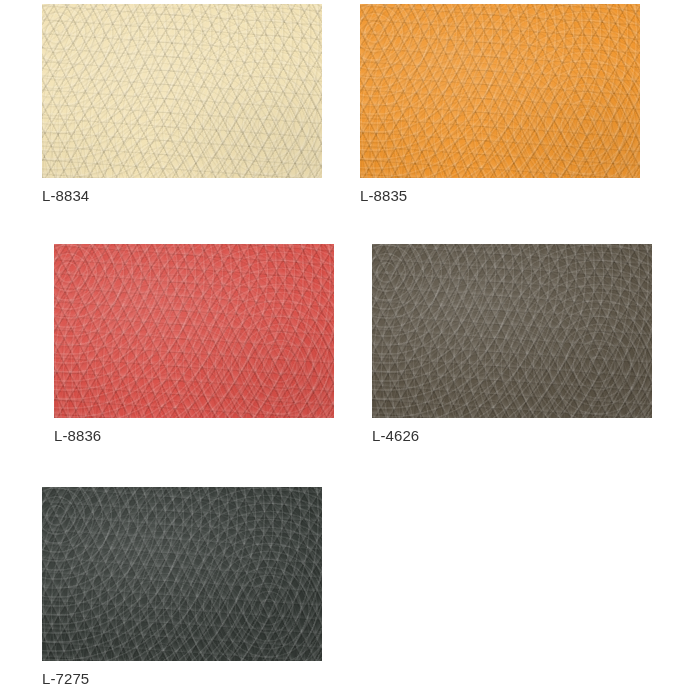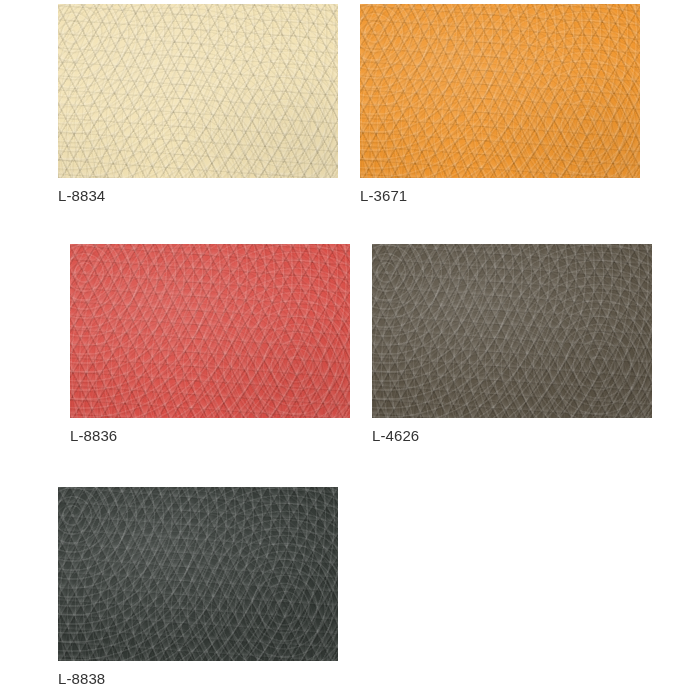--- a/index.html
+++ b/index.html
@@ -20,21 +20,21 @@
     width: 700px;
     height: 700px;
     background: #ffffff;
   }
 
   .swatch-cell {
     position: absolute;
     width: 280px;
   }
 
-  .swatch-cell.col-1 { left: 58px; }
+  .swatch-cell.col-1 { left: 42px; }
   .swatch-cell.col-2 { left: 360px; }
   .swatch-cell.row-1 { top: 4px; }
   .swatch-cell.row-2 { top: 244px; margin-left: 12px; }
   .swatch-cell.row-3 { top: 487px; }
 
   
   .swatch-chip {
     position: relative;
     width: 280px;
     height: 174px;
@@ -131,21 +131,21 @@
     </div>
     <div class="swatch-label" style="color: rgb(51, 51, 51);">L-8834</div>
   </div>
 
   <div class="swatch-cell col-2 row-1">
     <div class="swatch-chip" style="background-color: rgb(240, 150, 46);">
       <div class="grain grain-a"></div>
       <div class="grain grain-b"></div>
       <div class="grain grain-c"></div>
     </div>
-    <div class="swatch-label" style="color: rgb(51, 51, 51);">L-3671</div>
+    <div class="swatch-label" style="color: rgb(51, 51, 51);">L-8835</div>
   </div>
 
   <div class="swatch-cell col-1 row-2">
     <div class="swatch-chip" style="background-color: rgb(217, 79, 72);">
       <div class="grain grain-a"></div>
       <div class="grain grain-b"></div>
       <div class="grain grain-c"></div>
     </div>
     <div class="swatch-label" style="color: rgb(51, 51, 51);">L-8836</div>
   </div>
@@ -158,21 +158,21 @@
     </div>
     <div class="swatch-label" style="color: rgb(51, 51, 51);">L-4626</div>
   </div>
 
   <div class="swatch-cell col-1 row-3">
     <div class="swatch-chip" style="background-color: rgb(51, 57, 53);">
       <div class="grain grain-a"></div>
       <div class="grain grain-b"></div>
       <div class="grain grain-c"></div>
     </div>
-    <div class="swatch-label" style="color: rgb(51, 51, 51);">L-8838</div>
+    <div class="swatch-label" style="color: rgb(51, 51, 51);">L-7275</div>
   </div>
 
   <div class="swatch-cell col-2 row-3 is-empty">
     
     
   </div>
 
 </div>
 
 </body></html>

